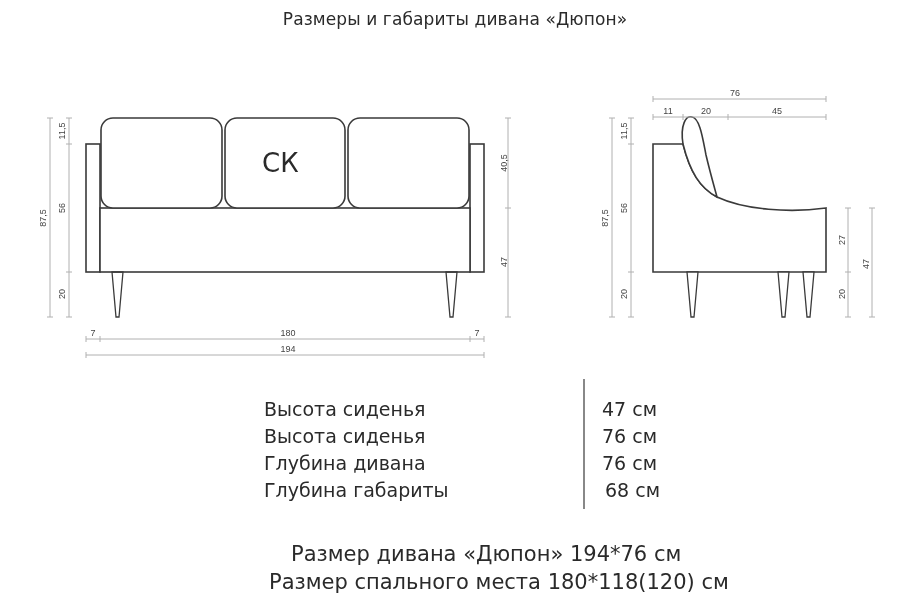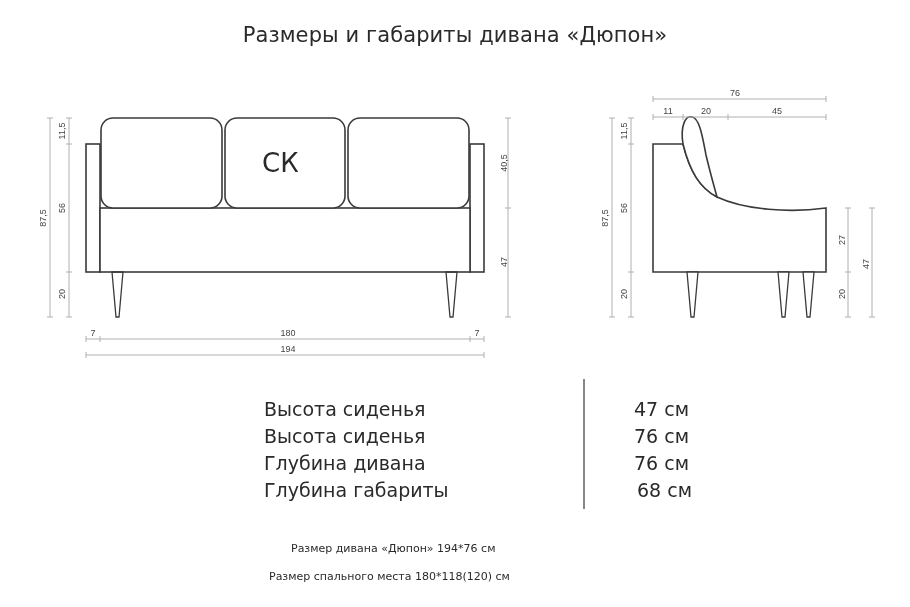--- a/index.html
+++ b/index.html
@@ -1,28 +1,28 @@
 <!DOCTYPE html>
 <html><head>
   <meta charset="utf-8">
   <style>
     html, body { margin: 0; padding: 0; background: #ffffff; }
     body { width: 910px; height: 607px; position: relative; overflow: hidden;
            font-family: "DejaVu Sans", sans-serif; color: #2a2a2a; }
-    .title { position: absolute; left: 0; top: 23px; width: 910px; text-align: center;
-             font-size: 21px; letter-spacing: 0.1px; }
+    .title { position: absolute; left: 0; top: 9px; width: 910px; text-align: center;
+             font-size: 17px; letter-spacing: 0.1px; }
     svg.drawing { position: absolute; left: 0; top: 0; }
     .dim { font-family: "Liberation Sans", sans-serif; font-size: 9px; fill: #444; }
     .ck { font-family: "DejaVu Sans", sans-serif; font-size: 26px; fill: #2a2a2a; }
     .specs { position: absolute; left: 264px; top: 398px; }
     .spec-row { position: absolute; left: 0; height: 27px; font-size: 19px; white-space: nowrap; }
     .spec-label { position: absolute; left: 0; }
-    .spec-value { position: absolute; left: 338px; margin-left: 32px; }
+    .spec-value { position: absolute; left: 338px; }
     .divider { position: absolute; left: 583px; top: 379px; width: 2px; height: 130px; background: #888; }
-    .footer-line { position: absolute; font-size: 11px; white-space: nowrap; }
+    .footer-line { position: absolute; font-size: 21px; white-space: nowrap; }
   </style>
 </head>
 <body>
 
 <div class="title">Размеры и габариты дивана «Дюпон»</div>
 
 <svg class="drawing" width="910" height="380" viewBox="0 0 910 380">
 
   <g fill="none" stroke="#3a3a3a" stroke-width="1.6">
 

